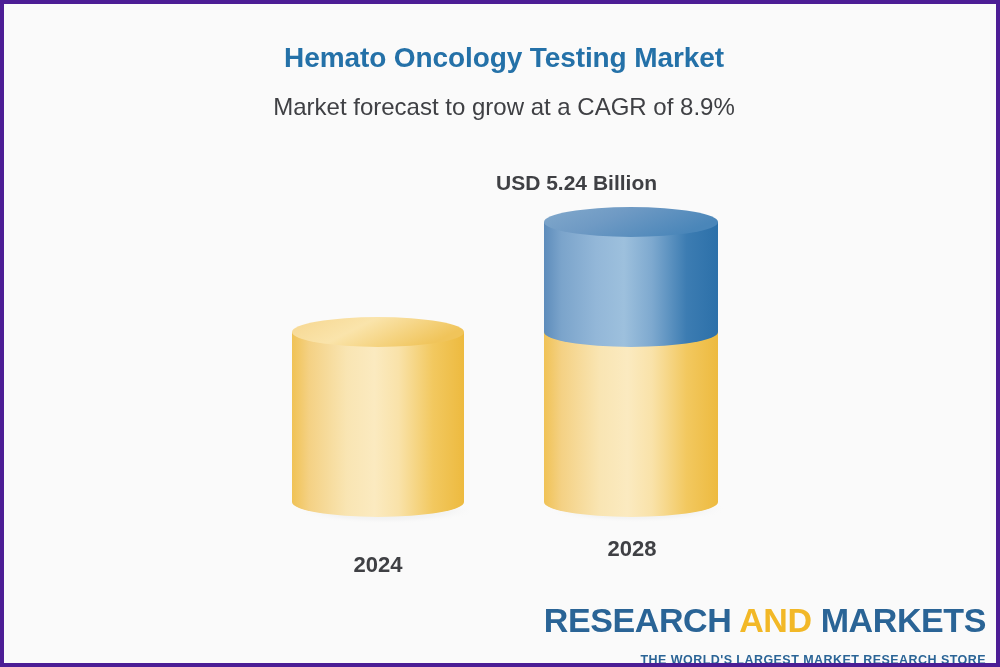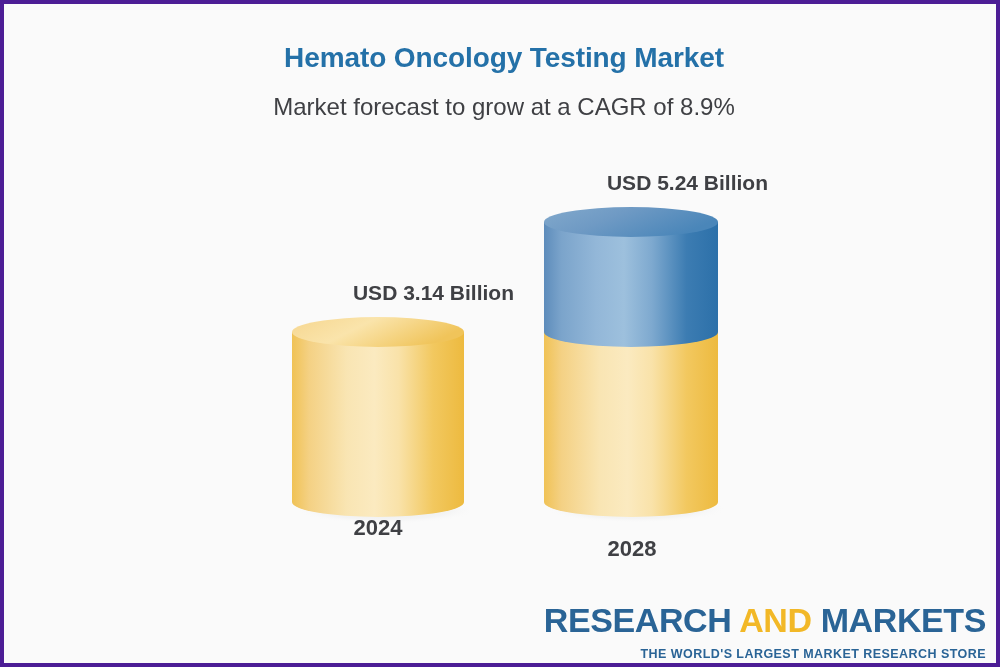--- a/index.html
+++ b/index.html
@@ -58,35 +58,35 @@
     height: 600px;
   }
 
   
   .value-label {
     position: absolute;
     font-size: 21px;
     font-weight: bold;
     color: #3f4044;
     white-space: nowrap;
-    text-align: right;
+    text-align: left;
   }
   .value-label.v2024 { left: 238px; top: 277px; width: 272px; }
   .value-label.v2030 { left: 492px; top: 167px; width: 272px; }
 
   
   .cat-label {
     position: absolute;
     font-size: 22px;
     font-weight: bold;
     color: #3f4044;
     white-space: nowrap;
     text-align: center;
   }
-  .cat-label.c2024 { left: 238px; top: 511px; width: 272px; }
+  .cat-label.c2024 { left: 238px; top: 548px; width: 272px; }
   .cat-label.c2030 { left: 492px; top: 532px; width: 272px; }
 
   
   .cyl {
     position: absolute;
   }
   .cyl svg { display: block; }
 
   
   .footer {
@@ -118,21 +118,21 @@
     white-space: nowrap;
     line-height: 1.05;
   }
   .logo-main .logo-and { color: #f2b827; }
   .logo-tag {
     font-size: 12.5px;
     font-weight: bold;
     letter-spacing: 0.45px;
     color: #2a6496;
     white-space: nowrap;
-    margin-top: 8px;
+    margin-top: 14px;
   }
 </style>
 </head>
 <body>
 
 <div class="canvas">
 
   <div class="chart-title">Hemato Oncology Testing Market</div>
   <div class="chart-subtitle">Market forecast to grow at a CAGR of 8.9%</div>
 
@@ -210,21 +210,20 @@
         <path d="M 2,126 L 2,296 A 87,15 0 0 0 176,296 L 176,126 Z" fill="url(#yelBody2)"></path>
 
         <path d="M 2,16 L 2,126 A 87,15 0 0 0 176,126 L 176,16 Z" fill="url(#bluBody)"></path>
 
         <ellipse cx="89" cy="16" rx="87" ry="15" fill="url(#bluTop)"></ellipse>
 
         <path d="M 2,16 A 87,15 0 0 0 176,16 A 87,15 0 0 1 2,16 Z" fill="#3d79ab" opacity="0.22"></path>
       </svg>
     </div>
 
-    <div class="value-label v2024">USD 3.14 Billion</div>
     <div class="value-label v2030">USD 5.24 Billion</div>
 
     <div class="cat-label c2024">2024</div>
     <div class="cat-label c2030">2028</div>
   </div>
 
   <div class="footer">
 
     <div class="logo">
       <div class="logo-main"><span>RESEARCH</span> <span class="logo-and">AND</span> <span>MARKETS</span></div>

